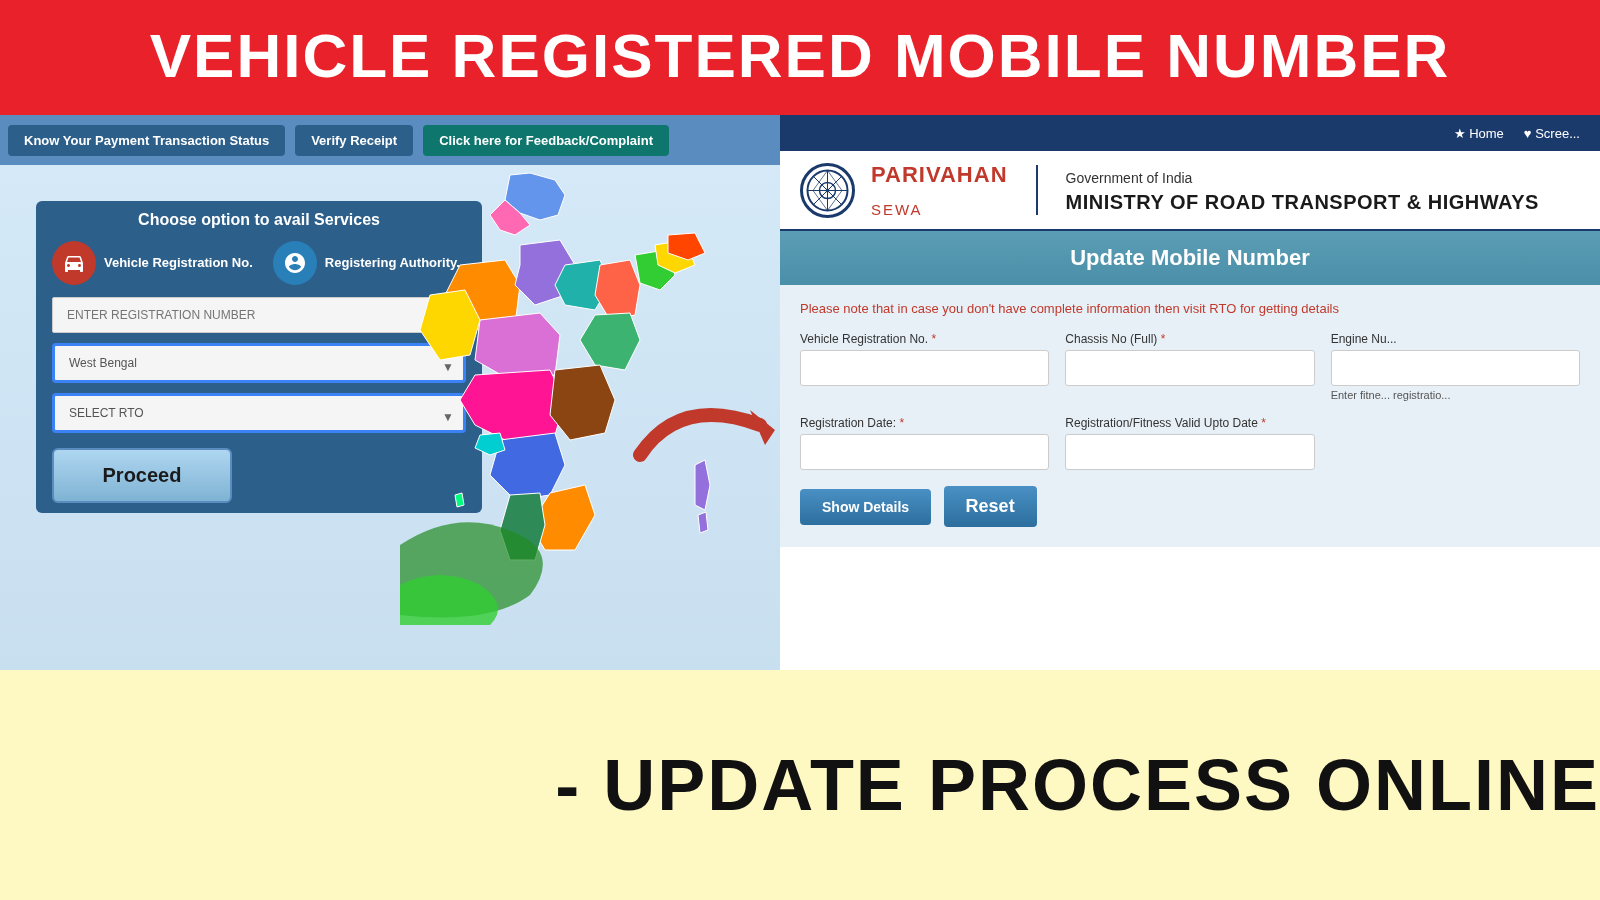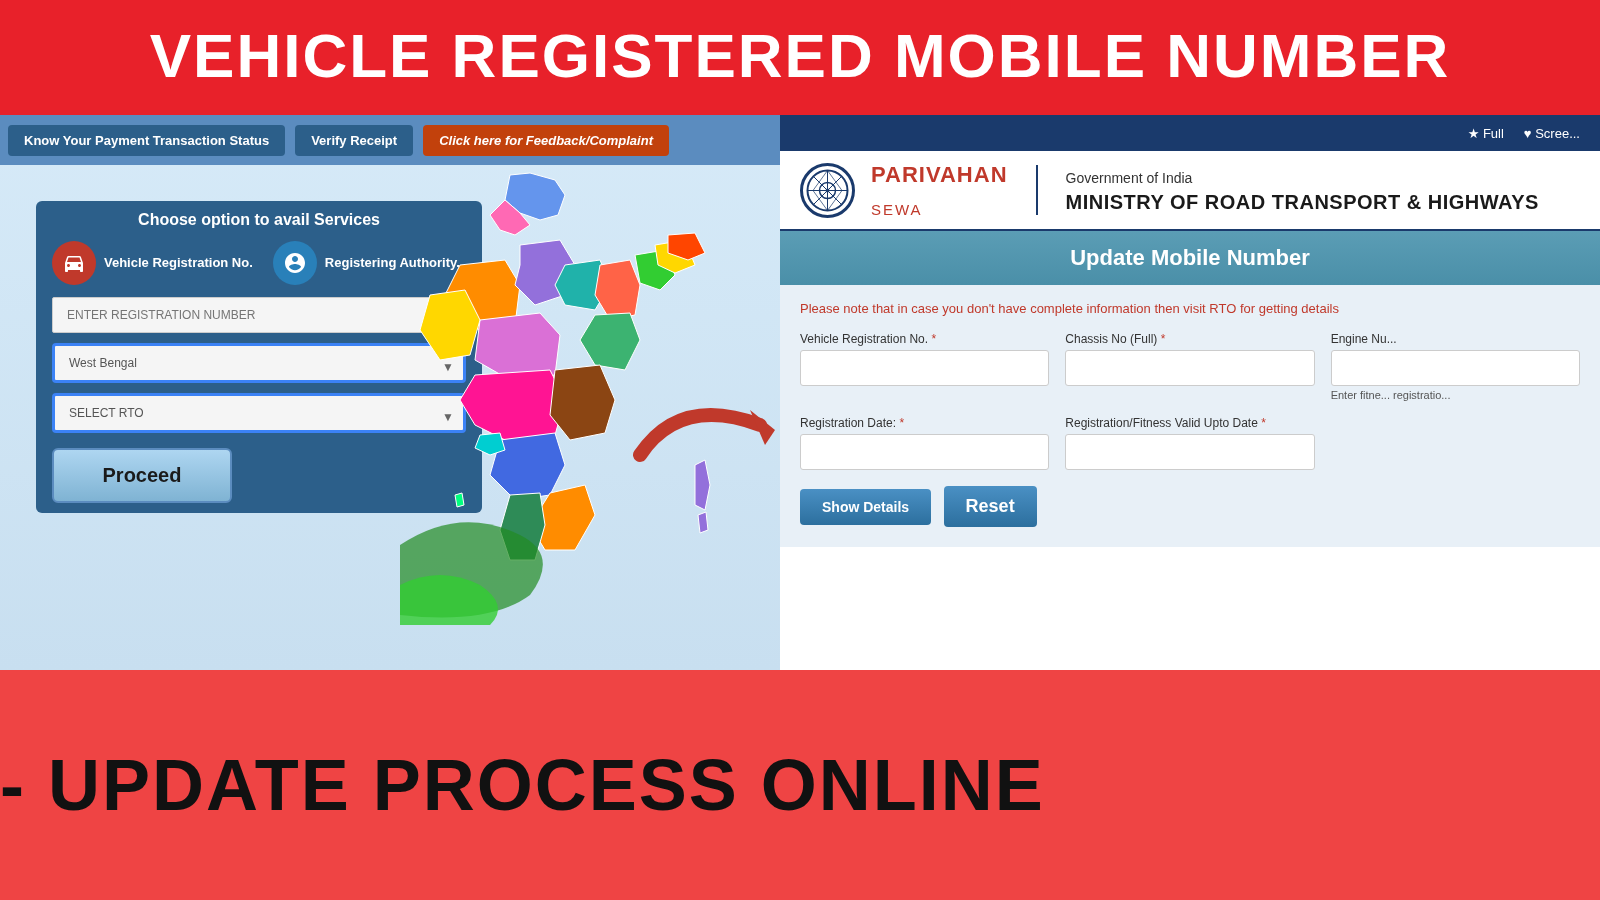--- a/index.html
+++ b/index.html
@@ -53,21 +53,21 @@
       padding: 8px 16px;
       border: none;
       border-radius: 4px;
       cursor: pointer;
       font-size: 13px;
       font-weight: bold;
       color: #fff;
     }
     .nav-btn-payment { background: #2c5f8a; }
     .nav-btn-verify { background: #2c5f8a; }
-    .nav-btn-feedback { background: #c2410c; font-style: italic; }
+    .nav-btn-feedback { background: #0f766e; }
 
     
     .choose-box {
       background: #2c5f8a;
       margin: 20px 20px 10px 20px;
       border-radius: 6px;
       padding: 10px 16px;
       width: 446px;
     }
     .choose-title {
@@ -302,25 +302,26 @@
     }
     .engine-note {
       font-size: 11px;
       color: #555;
       margin-top: 2px;
       line-height: 1.3;
     }
 
     
     .footer-banner {
-      background: #ef4444;
+      background: #fef9c3;
       height: 230px;
       display: flex;
       align-items: center;
-      justify-content: flex-start;
+      justify-content: flex-end;
+      padding-left: 33px;
     }
     .footer-text {
       font-size: 72px;
       font-weight: 900;
       color: #111;
       font-family: Arial Black, Arial, sans-serif;
       text-transform: uppercase;
       letter-spacing: 2px;
     }
 
@@ -456,21 +457,21 @@
       <svg width="180" height="100" viewBox="0 0 180 100">
         <path d="M20,80 Q60,20 140,50" stroke="#c0392b" stroke-width="14" fill="none" stroke-linecap="round"></path>
         <polygon points="130,35 155,55 145,70" fill="#c0392b"></polygon>
       </svg>
     </div>
   </div>
 
   <div class="right-panel">
 
     <div class="right-top-nav">
-      <span>★ Full</span>
+      <span>★ Home</span>
       <span>♥ Scree...</span>
     </div>
 
     <div class="parivahan-header">
 
       <div class="ashoka-wheel">
         <svg width="45" height="45" viewBox="0 0 45 45">
           <circle cx="22.5" cy="22.5" r="20" fill="none" stroke="#1a3a6c" stroke-width="2"></circle>
           <circle cx="22.5" cy="22.5" r="8" fill="none" stroke="#1a3a6c" stroke-width="1.5"></circle>
           <circle cx="22.5" cy="22.5" r="2" fill="#1a3a6c"></circle>

